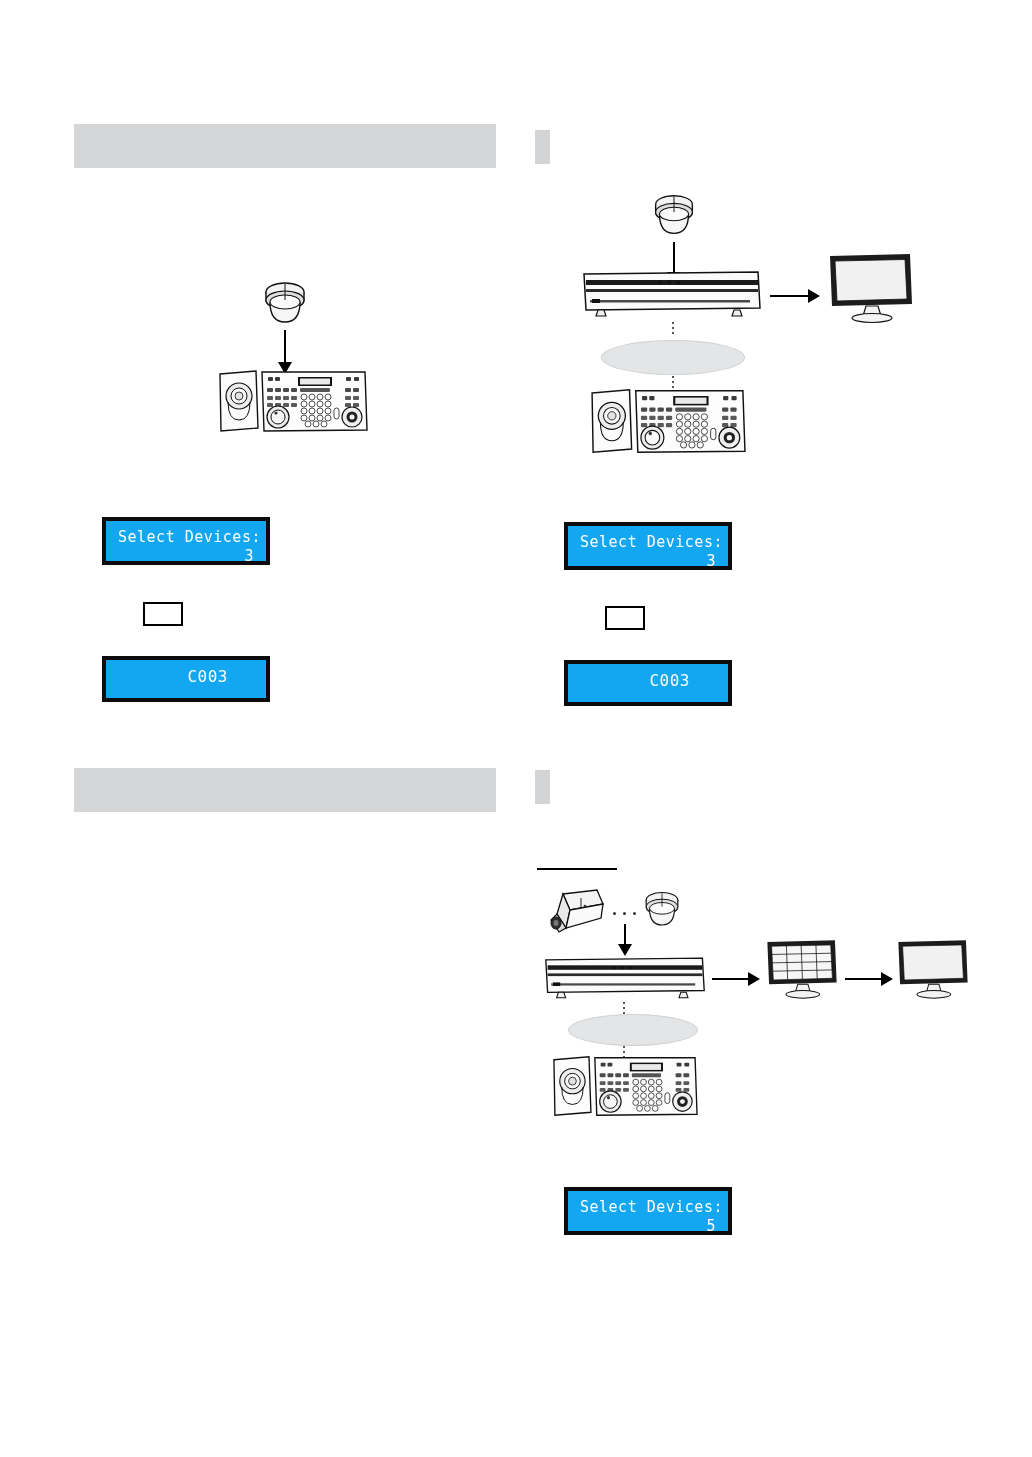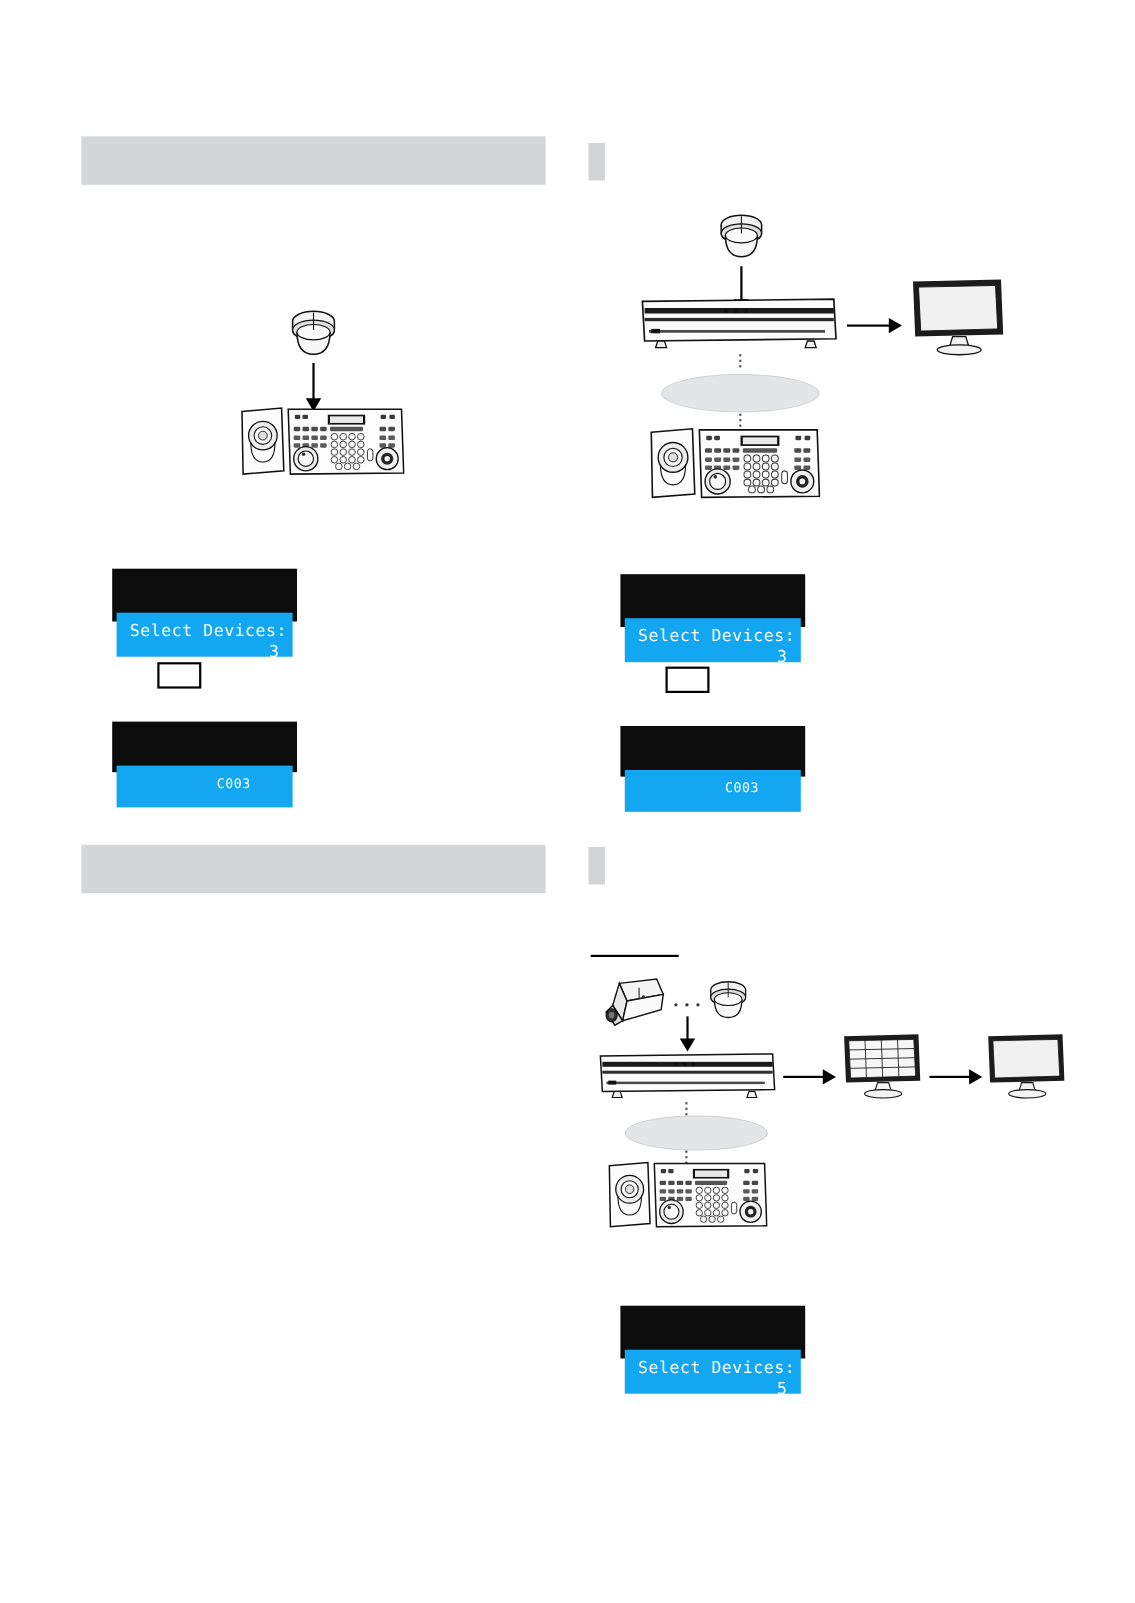--- a/index.html
+++ b/index.html
@@ -29,26 +29,25 @@
     width:100%;height:100%;
     background:#13a7f2;
     box-sizing:border-box;
     padding:7px 12px 6px 12px;
     font-family:"DejaVu Sans Mono","Liberation Mono",monospace;
     color:#ffffff;
     font-size:15px;
     line-height:19px;
     letter-spacing:0.5px;
     position:relative;
-    margin-top:36px;
   }
   .lcd-line{white-space:pre;}
   .lcd-line.right{text-align:right;}
   .lcd-line.center-right{text-align:right;padding-right:26px;}
-  .lcd-big{font-size:12px;}
+  .lcd-big{font-size:16px;}
 
   
   .keybox{
     position:absolute;
     border:2px solid #000;
     background:#fff;
     box-sizing:border-box;
   }
 
   

